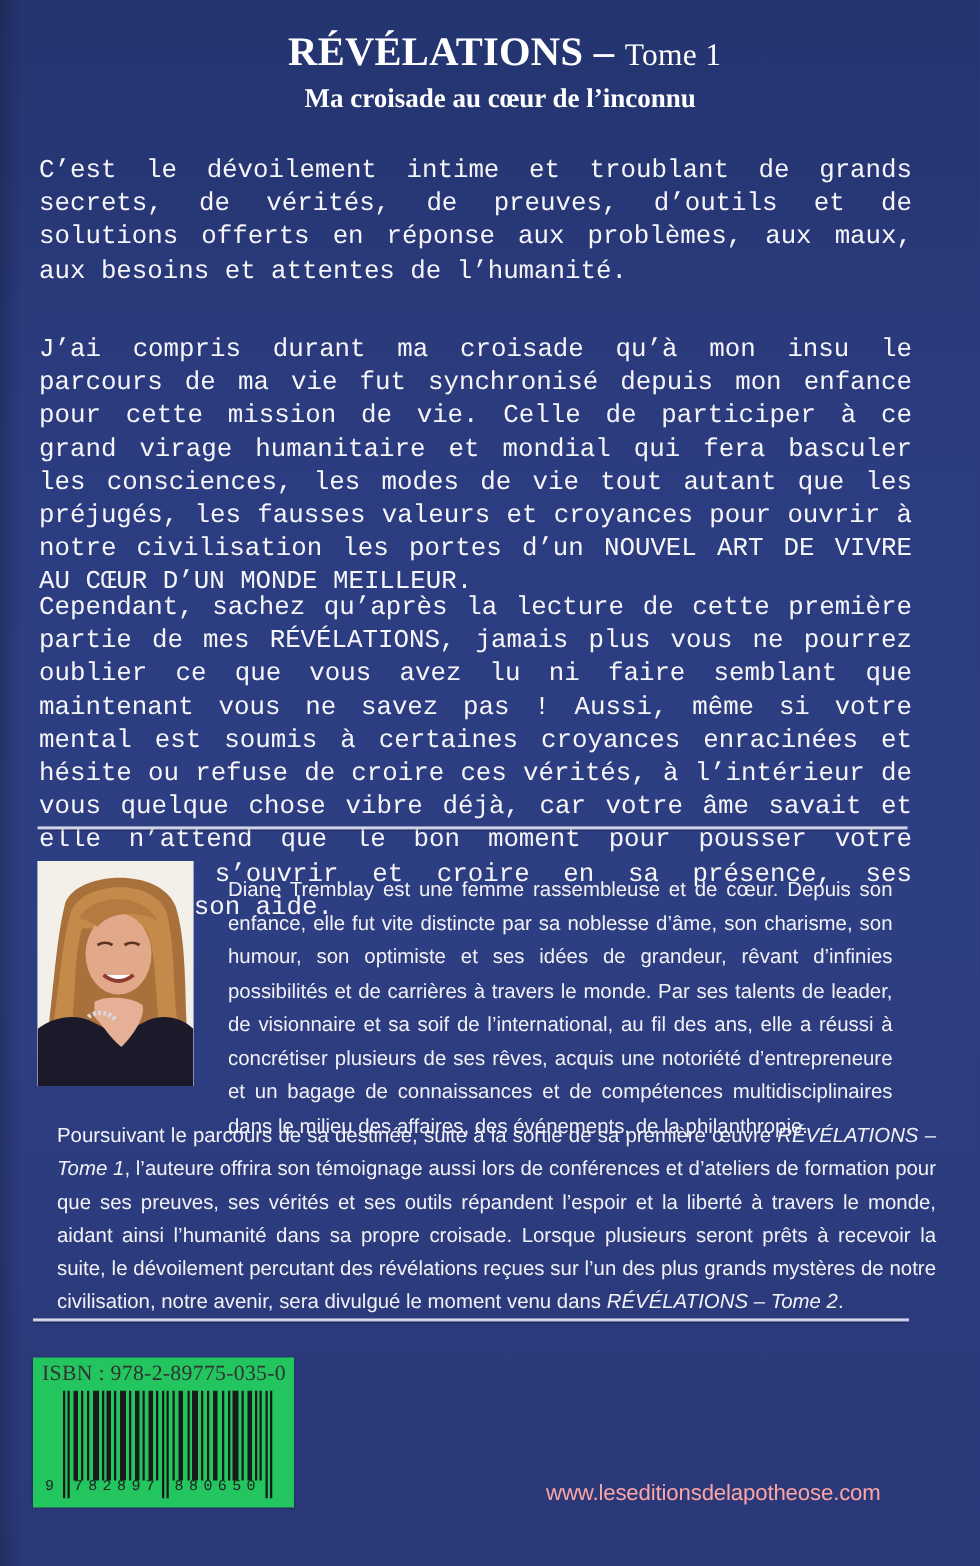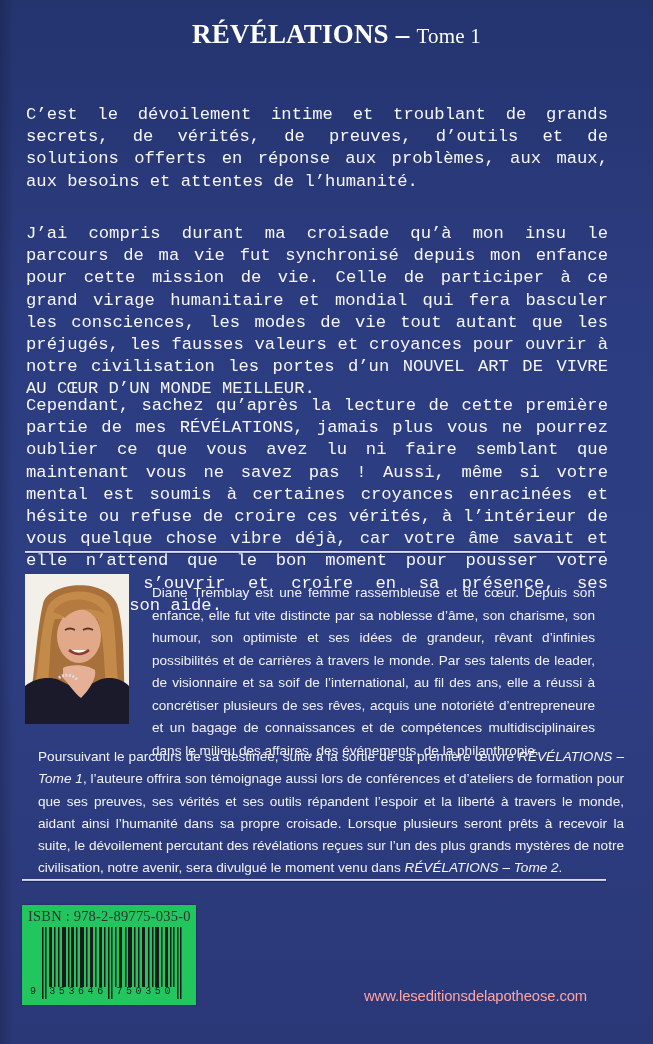--- a/index.html
+++ b/index.html
@@ -155,20 +155,21 @@
       letter-spacing: -0.1px;
     }
   </style>
 </head>
 <body>
 
 <div class="page">
 
   <div class="title-block">
     <div class="title-line"><span>RÉVÉLATIONS</span><span> – </span><span class="tome">Tome 1</span></div>
+    <div class="subtitle">Ma croisade au cœur de l’inconnu</div>
   </div>
 
   <div class="blurb p1">
     <p>C’est le dévoilement intime et troublant de grands secrets, de vérités, de preuves, d’outils et de solutions offerts en réponse aux problèmes, aux maux, aux besoins et attentes de l’humanité.</p>
   </div>
   <div class="blurb p2">
     <p>J’ai compris durant ma croisade qu’à mon insu le parcours de ma vie fut synchronisé depuis mon enfance pour cette mission de vie. Celle de participer à ce grand virage humanitaire et mondial qui fera basculer les consciences, les modes de vie tout autant que les préjugés, les fausses valeurs et croyances pour ouvrir à notre civilisation les portes d’un NOUVEL ART DE VIVRE AU CŒUR D’UN MONDE MEILLEUR.</p>
   </div>
   <div class="blurb p4">
     <p>Cependant, sachez qu’après la lecture de cette première partie de mes RÉVÉLATIONS, jamais plus vous ne pourrez oublier ce que vous avez lu ni faire semblant que maintenant vous ne savez pas ! Aussi, même si votre mental est soumis à certaines croyances enracinées et hésite ou refuse de croire ces vérités, à l’intérieur de vous quelque chose vibre déjà, car votre âme savait et elle n’attend que le bon moment pour pousser votre esprit à s’ouvrir et croire en sa présence, ses pouvoirs, son aide.</p>
@@ -242,18 +243,18 @@
         <rect x="110" y="0" width="1.5" height="60"></rect>
         <rect x="113" y="0" width="4" height="60"></rect>
         <rect x="119" y="0" width="1.5" height="60"></rect>
         <rect x="123" y="0" width="3" height="60"></rect>
         <rect x="128" y="0" width="1.5" height="60"></rect>
         <rect x="131" y="0" width="1.5" height="60"></rect>
         <rect x="135" y="0" width="1.5" height="72"></rect>
         <rect x="138" y="0" width="1.5" height="72"></rect>
       </g>
     </svg>
-    <div class="barcode-digits">9 353646 750350</div>
+    <div class="barcode-digits">9 782897 880650</div>
   </div>
 
   <div class="website">www.leseditionsdelapotheose.com</div>
 
 </div>
 
 </body></html>

